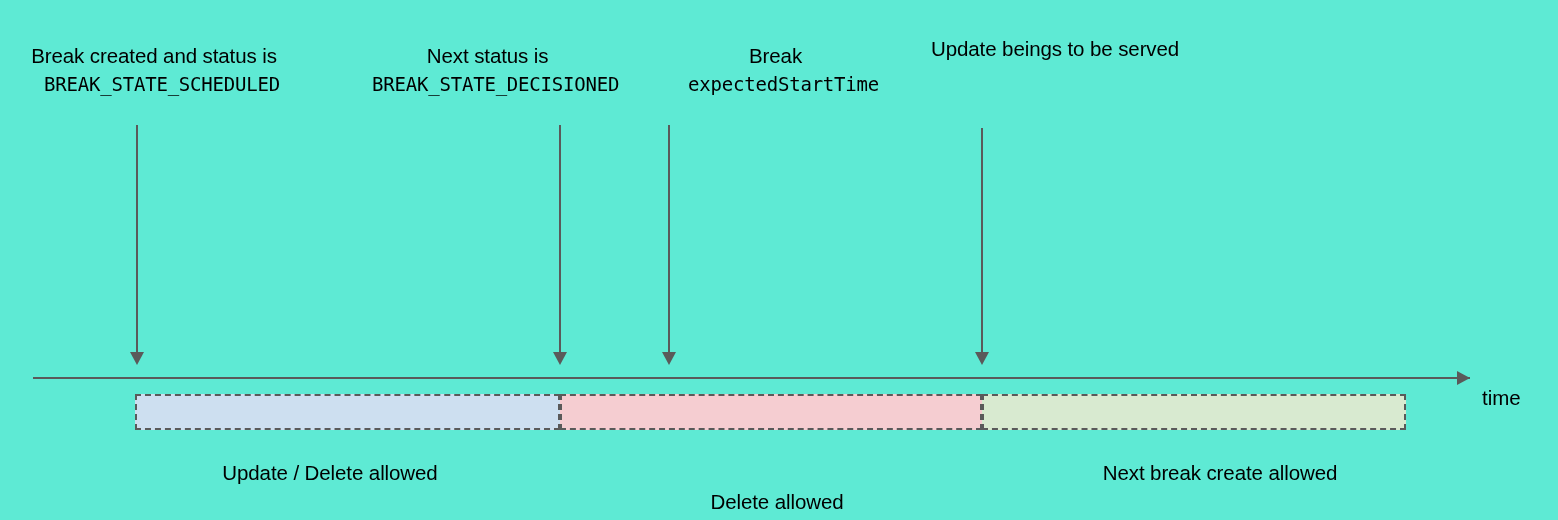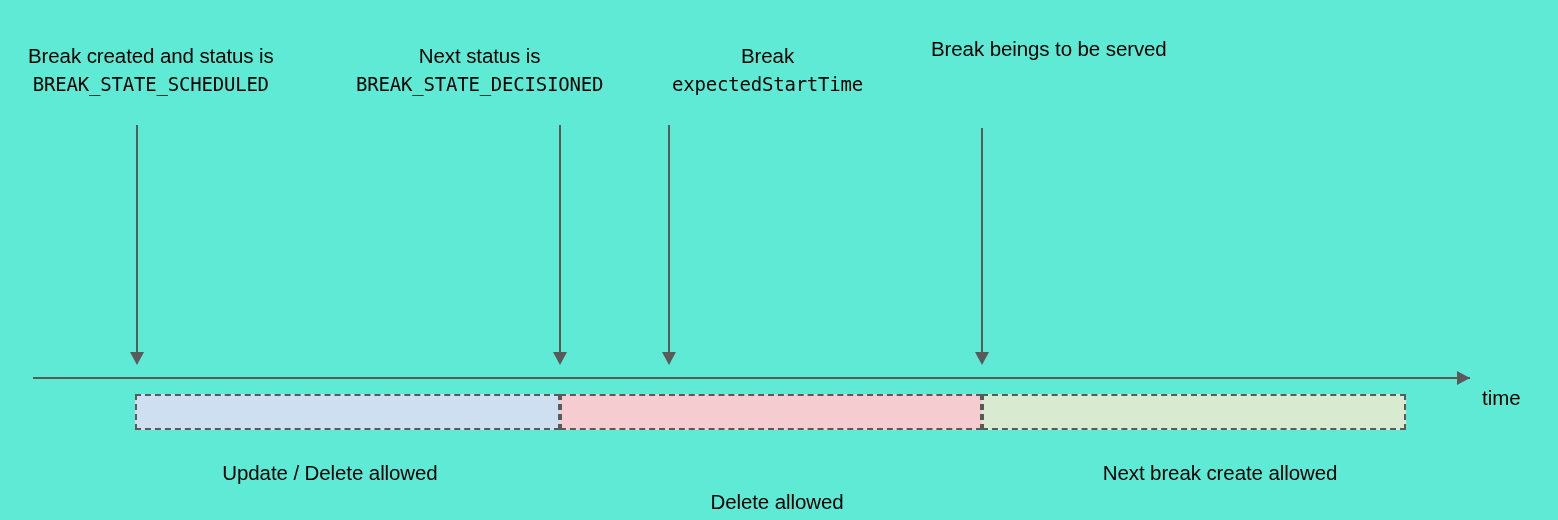--- a/index.html
+++ b/index.html
@@ -31,20 +31,21 @@
     font-family: "Liberation Sans", sans-serif;
     font-size: 20.5px;
     font-weight: 400;
     letter-spacing: -0.1px;
   }
   .annotation .mono {
     font-family: "DejaVu Sans Mono", "Liberation Mono", monospace;
     font-size: 19px;
     font-weight: 400;
     letter-spacing: -0.2px;
+    margin-left: 16px;
   }
 
   
   .v-arrow {
     position: absolute;
   }
   .v-arrow .shaft {
     position: absolute;
     left: 0;
     top: 0;
@@ -118,21 +119,21 @@
     <div class="sans">Next status is</div>
     <div class="mono">BREAK_STATE_DECISIONED</div>
   </div>
 
   <div class="annotation" id="annotation-2" style="left: 672px; top: 41px;">
     <div class="sans">Break</div>
     <div class="mono">expectedStartTime</div>
   </div>
 
   <div class="annotation" id="annotation-3" style="left: 931px; top: 34px;">
-    <div class="sans">Break beings to be served</div>
+    <div class="sans">Update beings to be served</div>
   </div>
 
   <div class="v-arrow" id="marker-0" style="left: 136px; top: 125px; width: 2px; height: 240px;">
     <div class="shaft" style="height: 229px;"></div>
     <div class="head" style="top: 227px;"></div>
   </div>
   <div class="v-arrow" id="marker-1" style="left: 559px; top: 125px; width: 2px; height: 240px;">
     <div class="shaft" style="height: 229px;"></div>
     <div class="head" style="top: 227px;"></div>
   </div>

